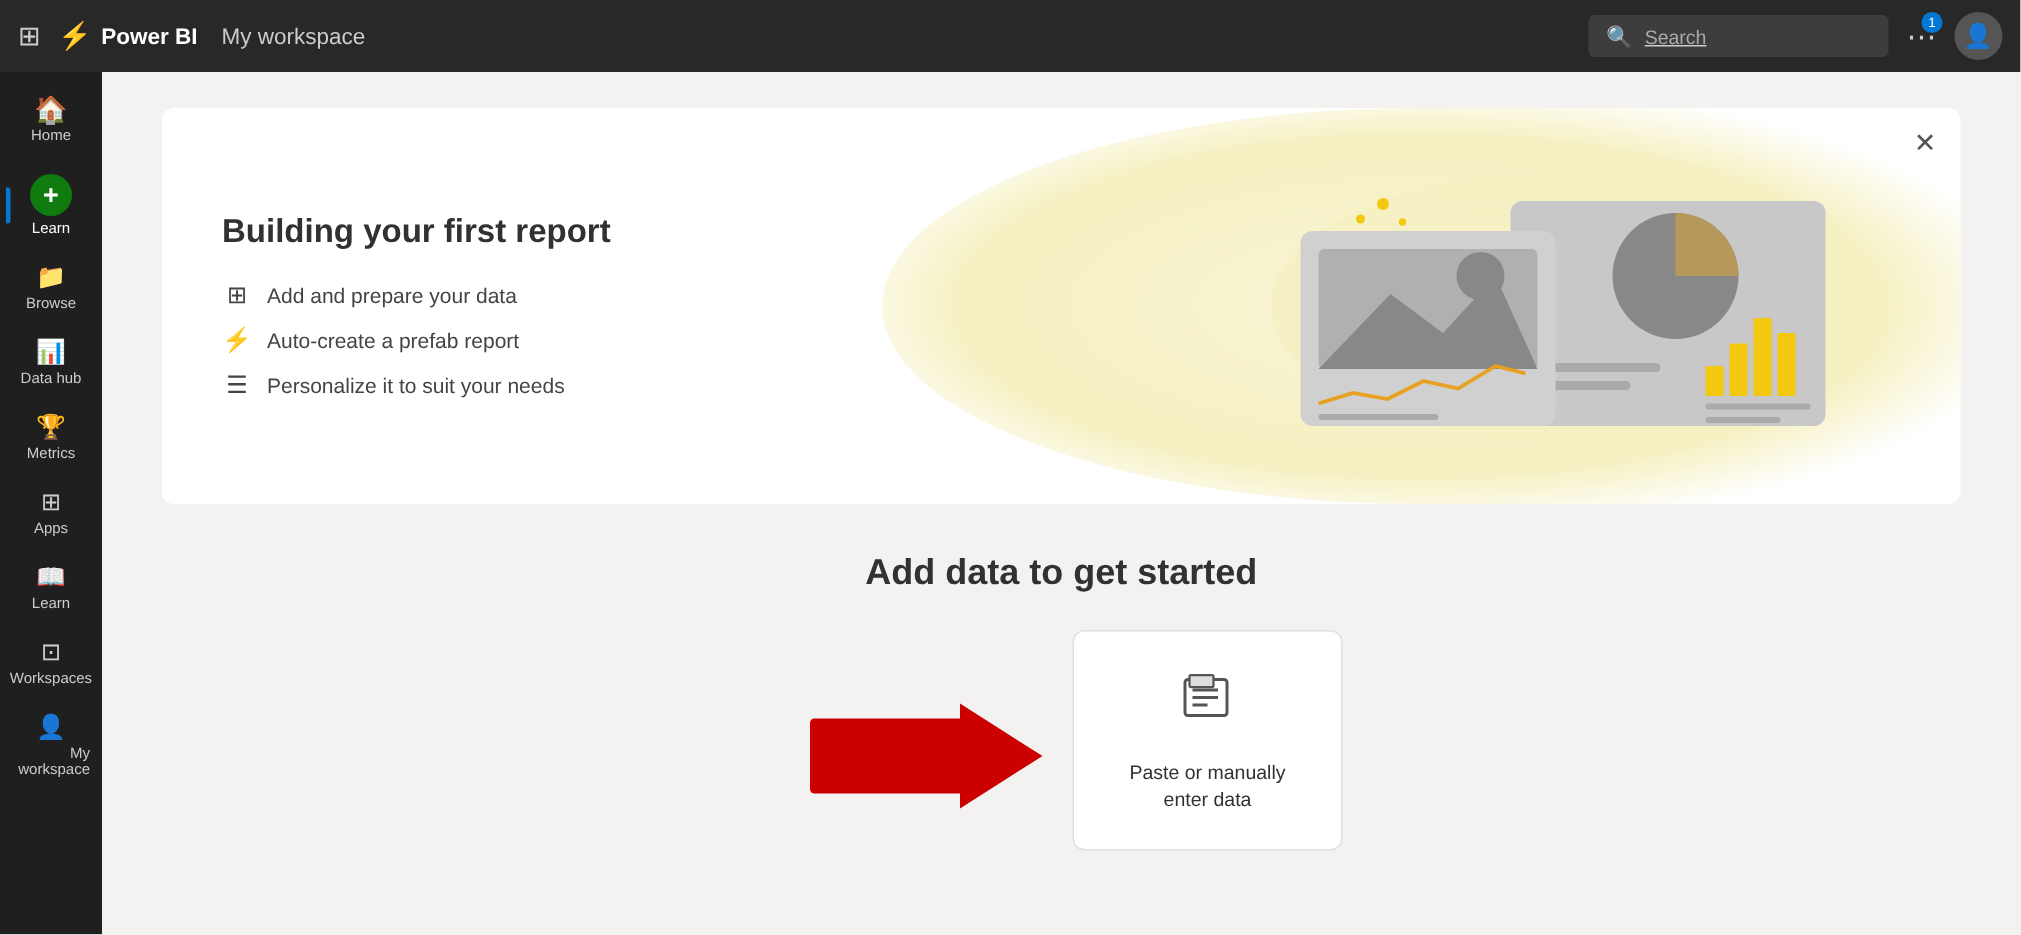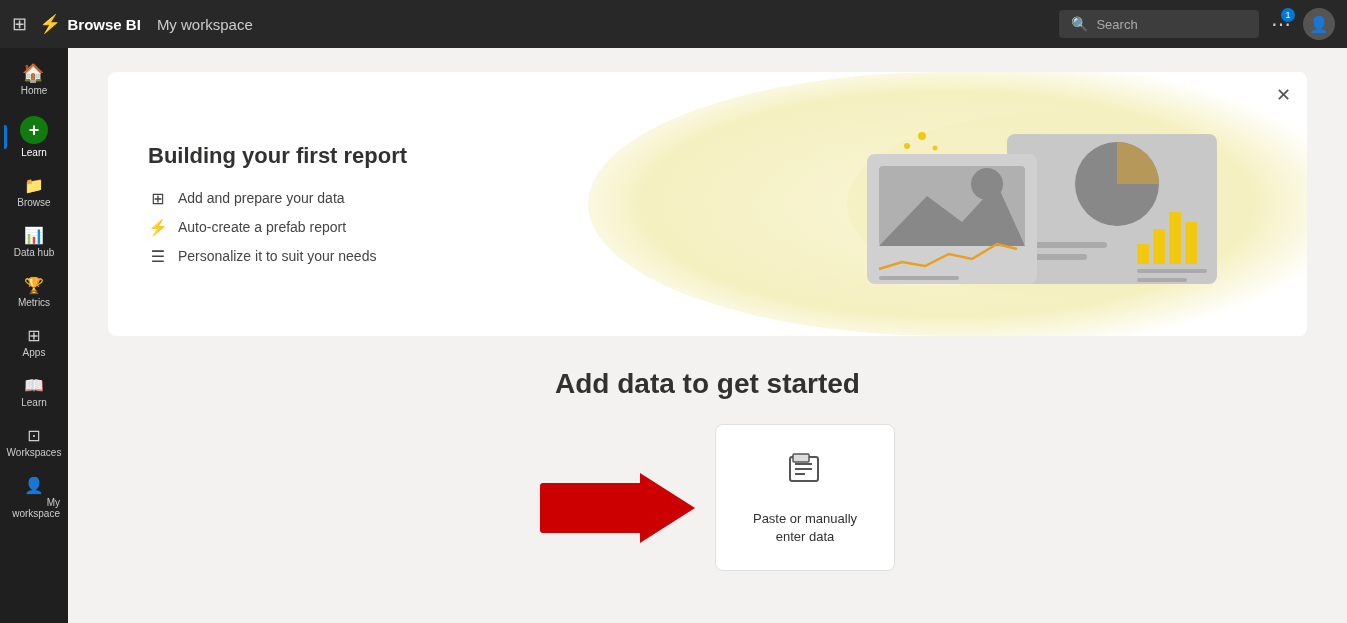--- a/index.html
+++ b/index.html
@@ -48,20 +48,21 @@
       gap: 8px;
       width: 200px;
     }
     .search-box input {
       background: transparent;
       border: none;
       outline: none;
       color: #ccc;
       font-size: 13px;
       width: 100%;
+      text-decoration: underline;
     }
     .search-box input::placeholder { color: #aaa; }
     .topnav-notification {
       position: relative;
       color: #ccc;
       font-size: 20px;
       cursor: pointer;
     }
     .notif-badge {
       position: absolute;
@@ -224,21 +225,21 @@
       position: relative;
       z-index: 2;
       display: flex;
       align-items: center;
       justify-content: flex-end;
       flex-shrink: 0;
     }
 
     
     .section-title {
-      font-size: 28px;
+      font-size: 24px;
       font-weight: 600;
       color: #323130;
       text-align: center;
       margin-bottom: 24px;
     }
 
     .cards-row {
       display: flex;
       gap: 16px;
       justify-content: center;
@@ -289,21 +290,21 @@
       gap: 0;
     }
   </style>
 </head>
 <body>
 
 <div class="topnav">
   <span class="topnav-grid-icon">⊞</span>
   <div class="topnav-brand">
     <span class="powerbi-icon">⚡</span>
-    <span>Browse BI</span>
+    <span>Power BI</span>
   </div>
   <span class="topnav-workspace">My workspace</span>
   <div class="topnav-spacer"></div>
   <div class="search-box">
     <span style="color:#aaa;font-size:14px;">🔍</span>
     <input type="text" placeholder="Search" style="">
   </div>
   <div class="topnav-notification">
     <span>⋯</span>
     <div class="notif-badge">1</div>

